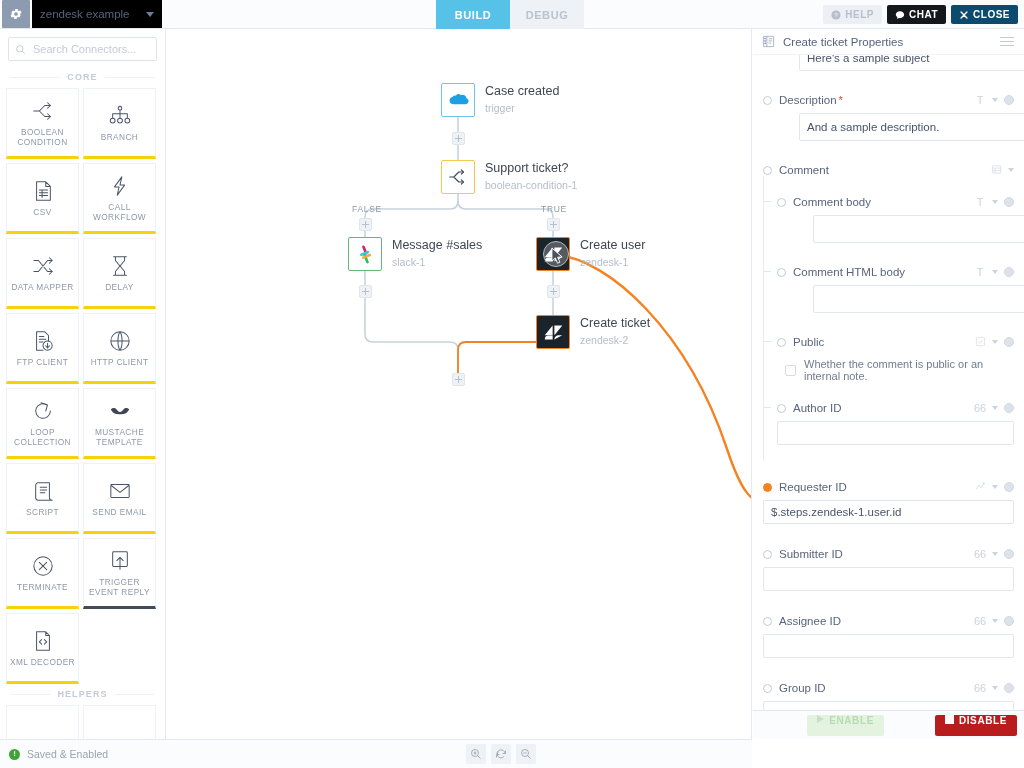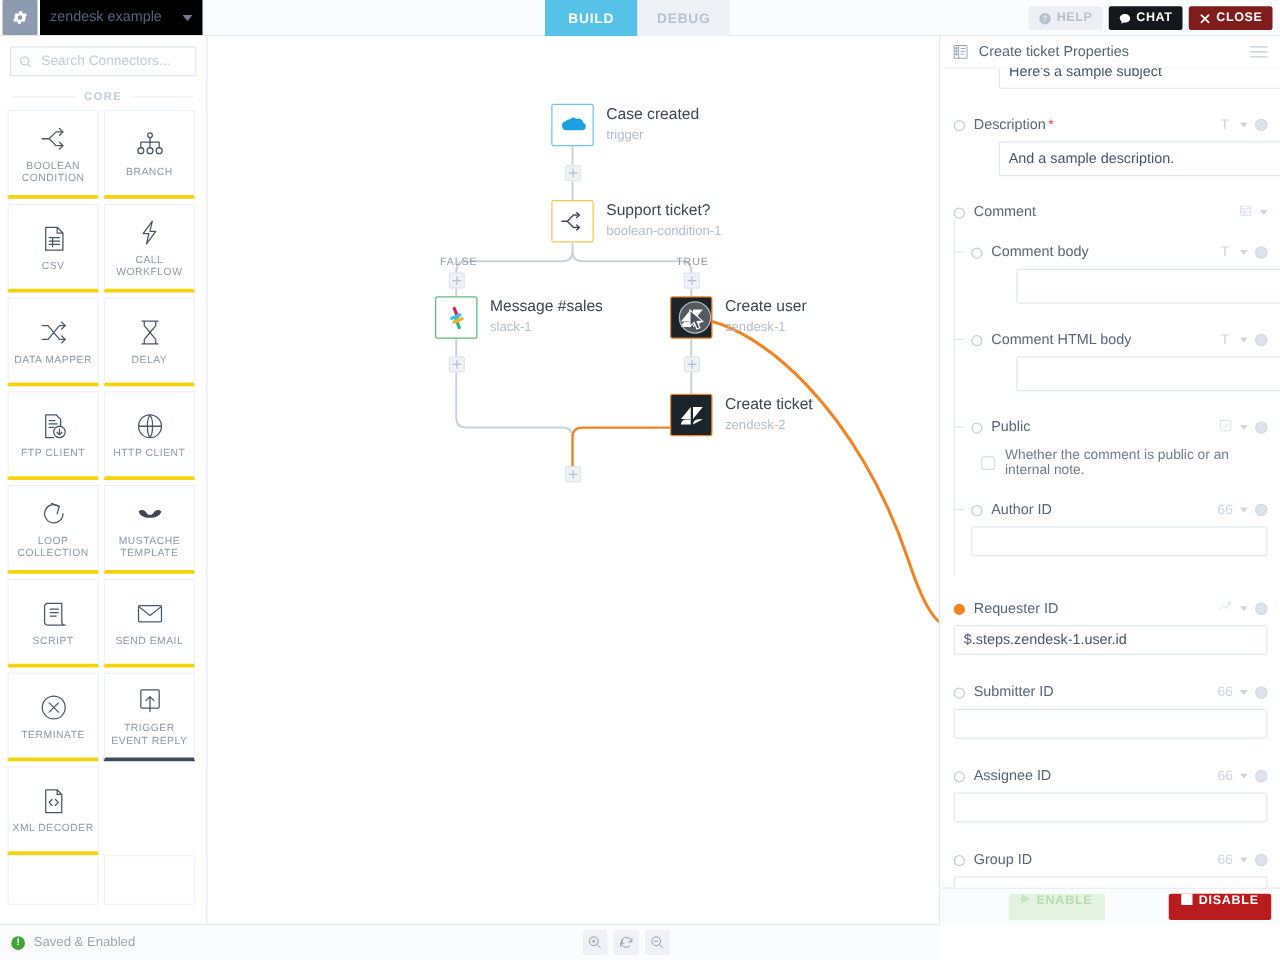--- a/index.html
+++ b/index.html
@@ -53,21 +53,21 @@
   }
   .mode-tab.active { background: #56c2e8; color: #ffffff; }
   .top-right { position: absolute; right: 6px; top: 0; height: 29px; display: flex; align-items: center; gap: 5px; }
   .btn-sm {
     height: 19px; display: flex; align-items: center; gap: 4px;
     padding: 0 8px; font-size: 10px; font-weight: bold; letter-spacing: 0.5px;
     border-radius: 2px; cursor: pointer; white-space: nowrap;
   }
   .btn-help { background: #eceff3; color: #b6bfcc; }
   .btn-chat { background: #14171c; color: #ffffff; }
-  .btn-close { background: #7f1d1d; color: #ffffff; }
+  .btn-close { background: #0c4a6e; color: #ffffff; }
   .btn-sm svg { width: 10px; height: 10px; }
 
   
   .sidebar {
     position: absolute; top: 29px; left: 0; width: 166px; height: 710px;
     background: #ffffff; border-right: 1px solid #e4e9ef;
     overflow: hidden;
   }
   .search-wrap { padding: 8px 8px 6px 8px; }
   .search-box {
@@ -438,20 +438,21 @@
         <div class="ci">
           <svg viewBox="0 0 24 24">
               <path d="M5 2 h10 l4 4 v16 H5 z M15 2 v4 h4"></path>
               <path d="M10.5 10.5 L8 13 l2.5 2.5 M13.5 10.5 L16 13 l-2.5 2.5"></path>
             </svg>
         </div>
         <div class="cl">XML DECODER</div>
       </div>
     </div>
 
+    <div class="sec-divider">HELPERS</div>
     <div class="conn-grid">
       <div class="conn-card-stub"></div>
       <div class="conn-card-stub"></div>
     </div>
   </div>
 
   <div class="canvas">
     <svg class="canvas-svg">
 
       <path d="M291 88 V131" stroke="#c9d2dc" stroke-width="1.6" fill="none"></path>

